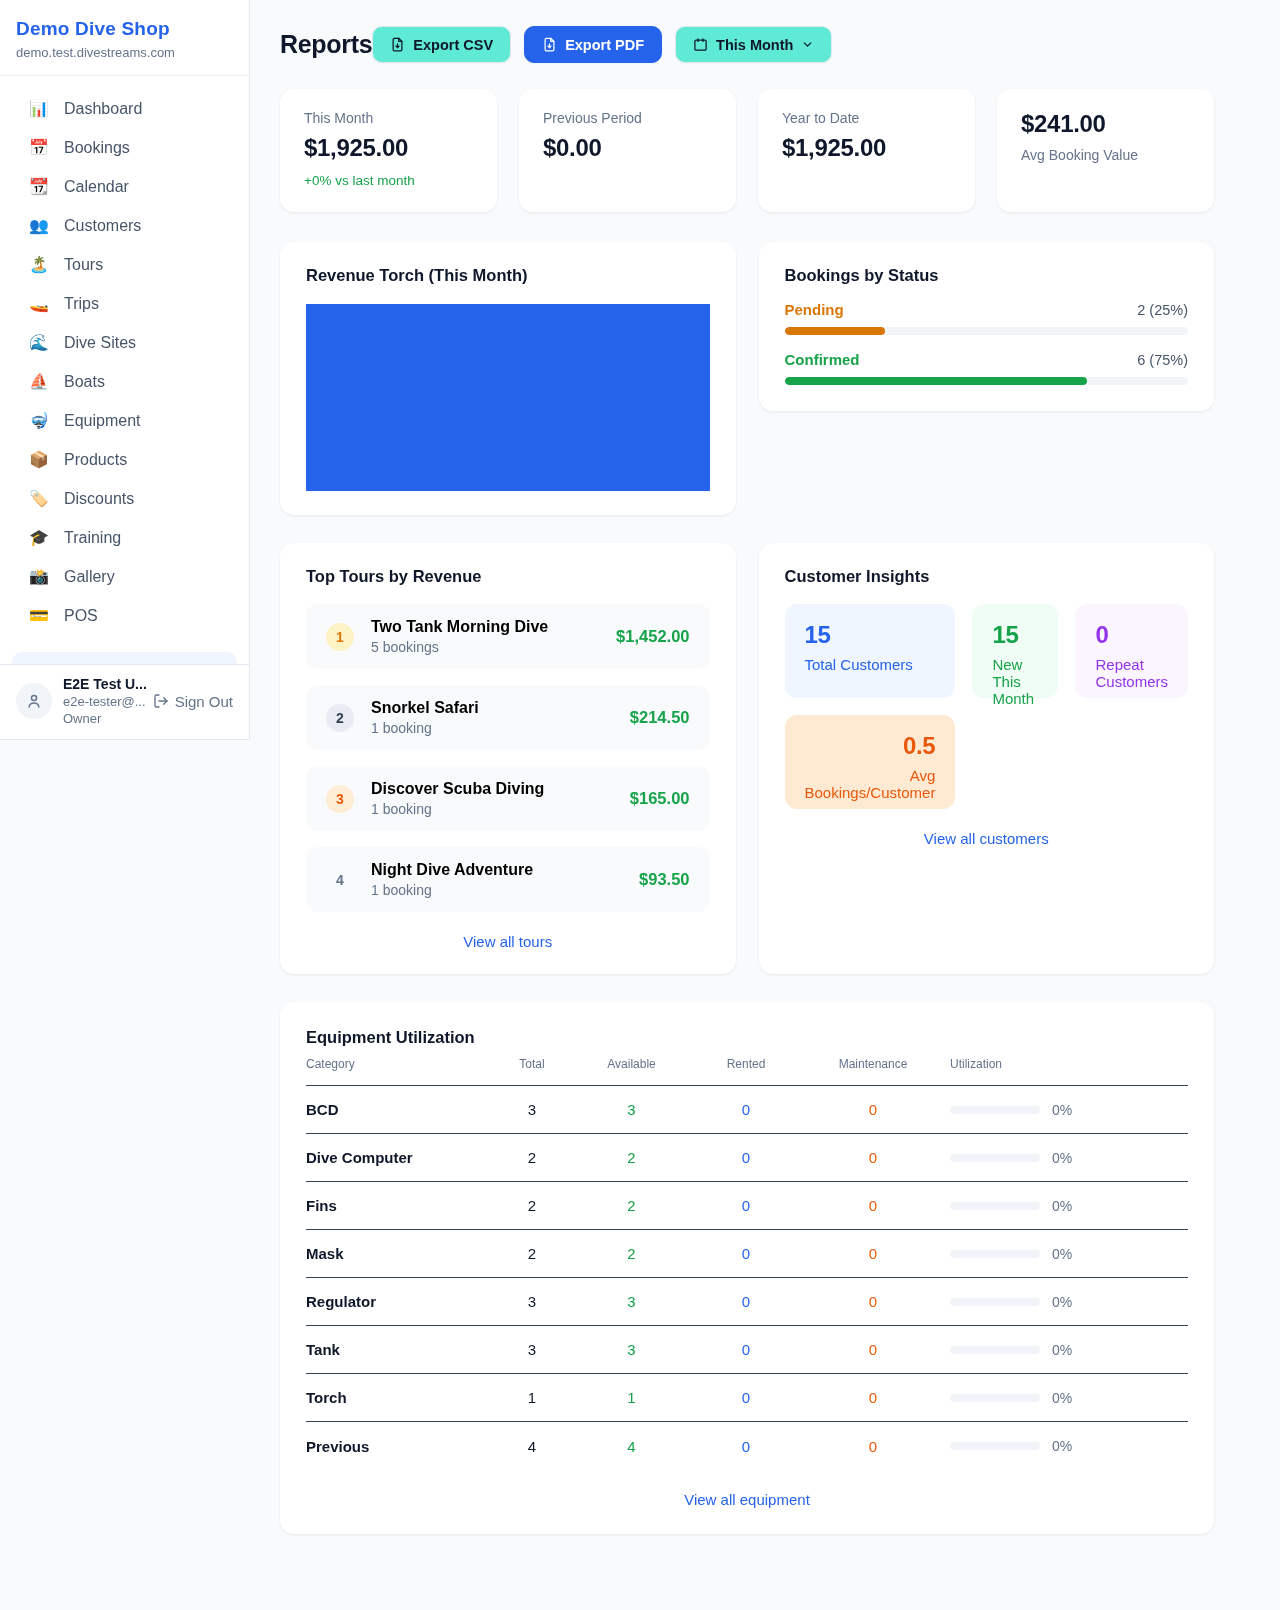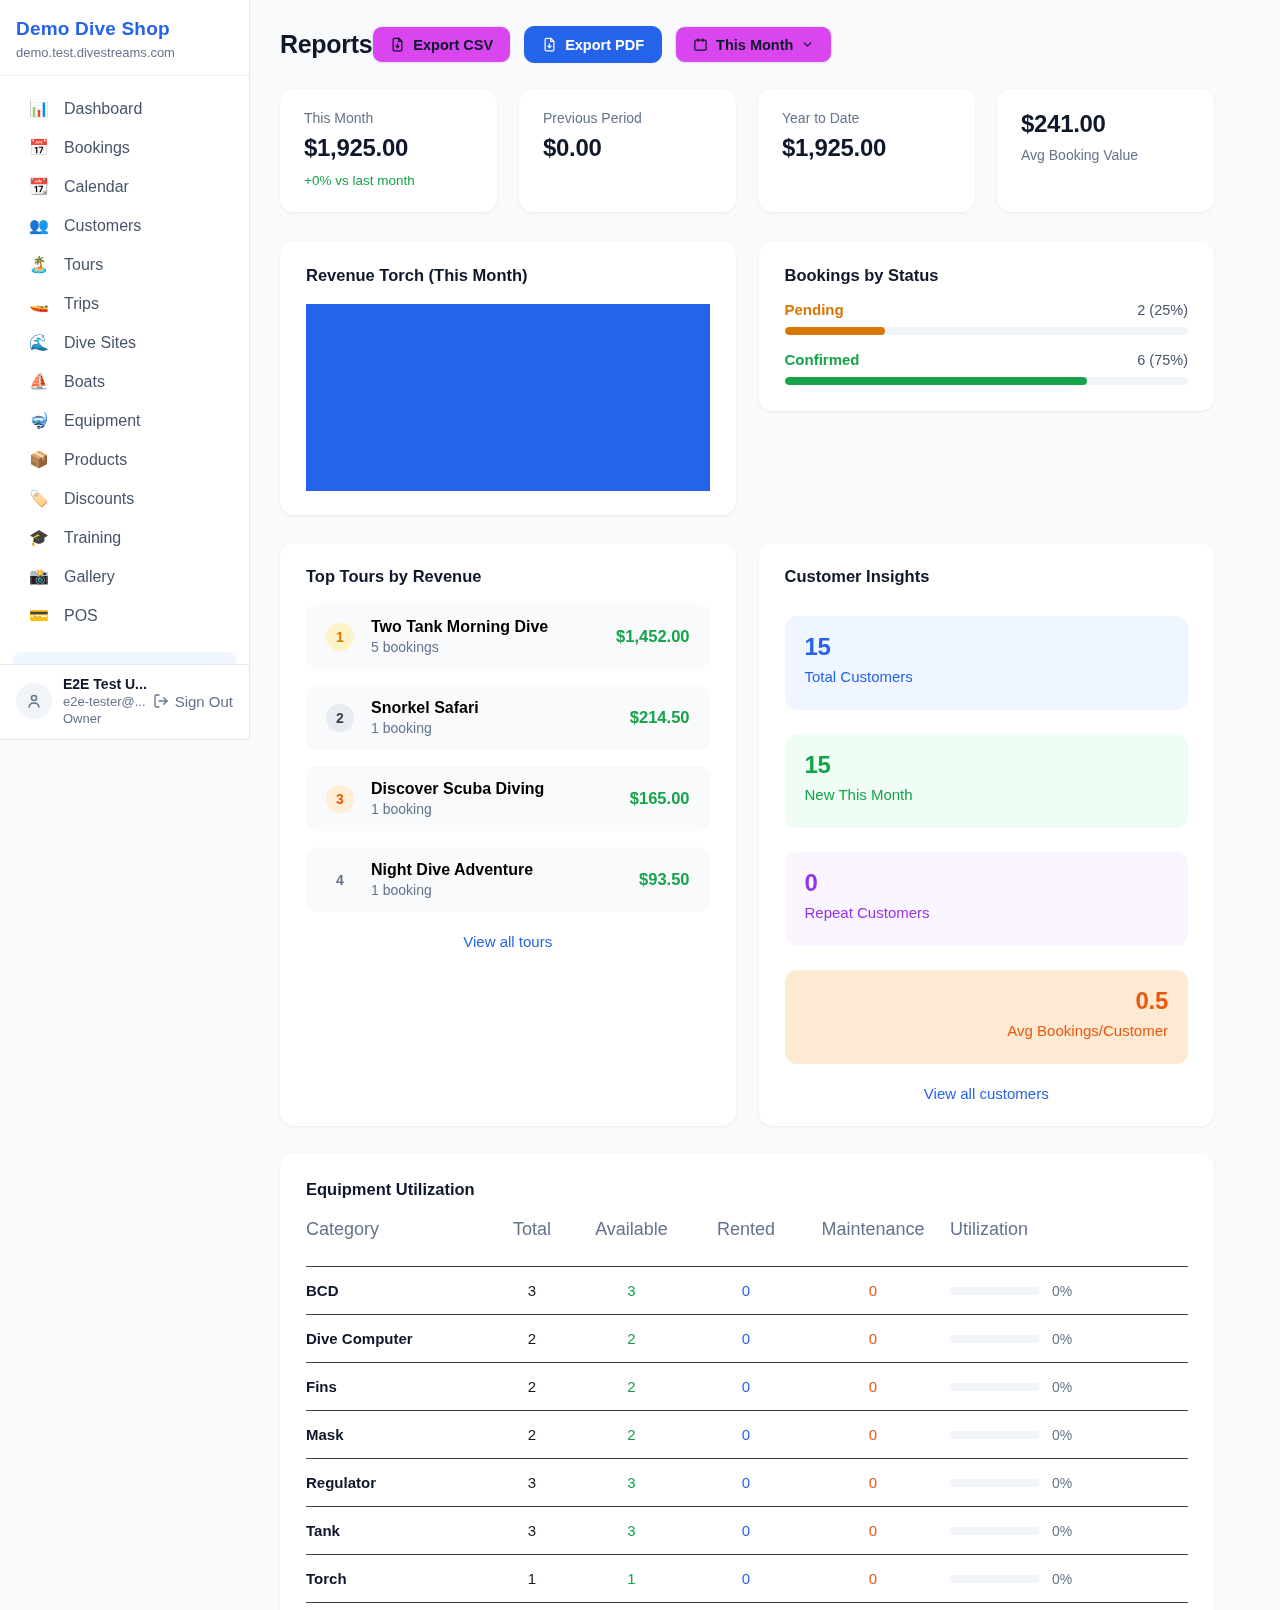--- a/index.html
+++ b/index.html
@@ -47,21 +47,21 @@
   }
 
   
   .main { flex:1; padding:26px 66px 40px 30px; }
   .main-header { display:flex; align-items:center; margin-bottom:26px; }
   .page-title { font-size:25px; font-weight:800; letter-spacing:-.3px; color:#0f172a; }
   .actions { display:flex; gap:13px; }
   .btn {
     height:37px; display:inline-flex; align-items:center; gap:8px;
     padding:0 17px; border-radius:10px; font-size:14.5px; font-weight:600;
-    background:#d946ef; border:1px solid #e2e8f0; color:#0f172a; cursor:pointer;
+    background:#5eead4; border:1px solid #e2e8f0; color:#0f172a; cursor:pointer;
     font-family:inherit; box-shadow:0 1px 2px rgba(15,23,42,.04);
   }
   .btn-primary { background:#2563eb; border-color:#2563eb; color:#fff; }
   .btn svg { flex:none; }
 
   .card {
     background:#fff; border-radius:14px;
     box-shadow:0 1px 3px rgba(15,23,42,.07);
   }
 
@@ -113,33 +113,33 @@
   .tour-name { font-size:16px; font-weight:600; color:#000000; }
   .tour-sub { font-size:14px; color:#64748b; margin-top:3px; }
   .tour-amount { margin-left:auto; font-size:16.5px; font-weight:700; color:#16a34a; }
   .view-link {
     display:block; width:100%; text-align:center; margin-top:21px;
     background:none; border:none; color:#2563eb; font-size:15px; cursor:pointer;
     font-family:inherit;
   }
 
   
-  .insight-grid { display:grid; grid-template-columns:1fr; gap:24px; margin-top:30px; }
+  .insight-grid { display:grid; grid-template-columns:1fr 1fr 1fr; gap:17px; margin-top:18px; }
   .insight-tile { border-radius:12px; padding:17px 20px; height:94px; }
   .insight-value { font-size:24px; font-weight:800; letter-spacing:-.3px; }
   .insight-label { font-size:15px; margin-top:7px; }
   .tile-1 { background:#eff6ff; } .tile-1 .insight-value, .tile-1 .insight-label { color:#2563eb; }
   .tile-2 { background:#f0fdf4; } .tile-2 .insight-value, .tile-2 .insight-label { color:#16a34a; }
   .tile-3 { background:#faf5ff; } .tile-3 .insight-value, .tile-3 .insight-label { color:#9333ea; }
   .tile-4 { background:#fee9d2;text-align:right; } .tile-4 .insight-value, .tile-4 .insight-label { color:#ea580c; }
 
   
   .equipment-card { padding:26px 26px 26px; }
   .eq-grid { display:grid; grid-template-columns:1fr 70px 105px 100px 130px 238px; column-gap:12px; align-items:center; }
-  .eq-head { margin-top:20px; padding-bottom:26px; border-bottom:1px solid #334155; color:#64748b; font-size:18px; }
+  .eq-head { margin-top:10px; padding-bottom:14px; border-bottom:1px solid #334155; color:#64748b; font-size:12px; }
   .eq-row { height:48px; border-bottom:1px solid #334155; font-size:15px; }
   .eq-row:last-of-type { border-bottom:none; }
   .cell-c { text-align:center; }
   .eq-cat { font-weight:600; color:#0f172a; }
   .n-total { color:#0f172a; }
   .n-avail { color:#16a34a; }
   .n-rent  { color:#2563eb; }
   .n-maint { color:#ea580c; }
   .util-cell { display:flex; align-items:center; gap:12px; }
   .util-bar { width:90px; height:8px; border-radius:4px; background:#f1f5f9; overflow:hidden; flex:none; }

